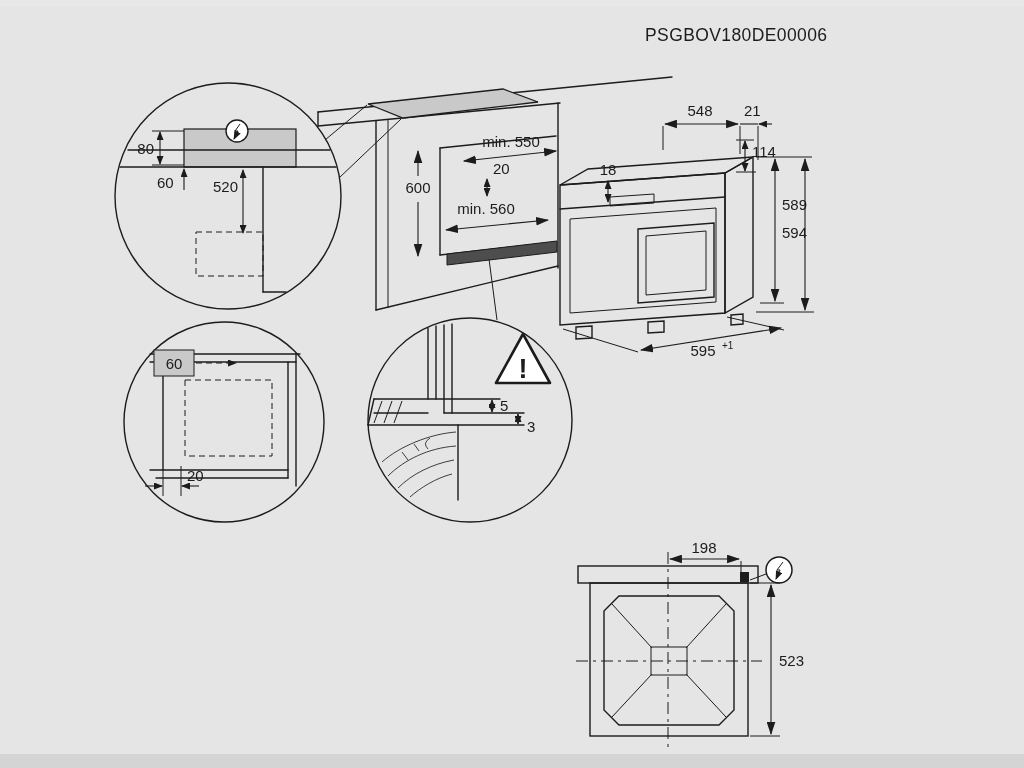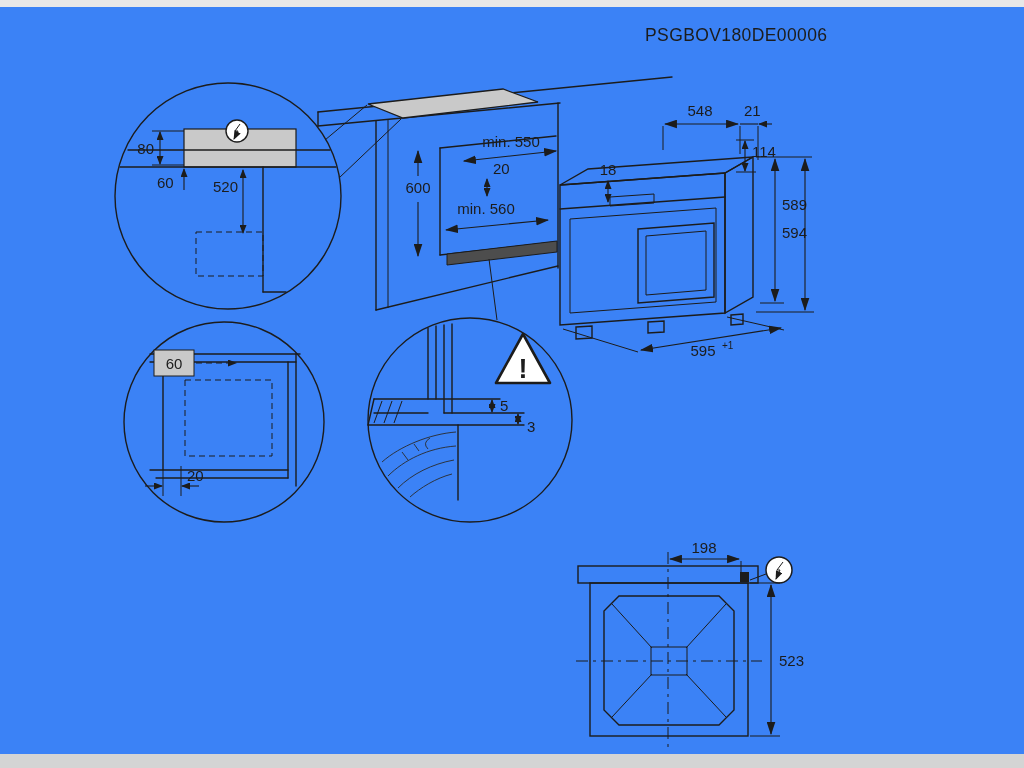--- a/index.html
+++ b/index.html
@@ -1,16 +1,16 @@
 <!DOCTYPE html>
 <html><head>
 <meta charset="utf-8">
 <style>
   html,body{margin:0;padding:0;background:#ffffff;}
-  .page{position:relative;width:1024px;height:768px;background:#3b82f6;overflow:hidden;
+  .page{position:relative;width:1024px;height:768px;background:#e5e5e5;overflow:hidden;
         font-family:"Liberation Sans","DejaVu Sans",sans-serif;}
   svg{position:absolute;left:0;top:0;}
   svg text{font-family:"Liberation Sans","DejaVu Sans",sans-serif;fill:#1c1c1c;font-size:15px;}
   .ttl{font-size:17.5px;letter-spacing:.4px;}
   .sup{font-size:10px;}
   .warn{font-size:27px;font-weight:bold;}
   .ln{stroke:#1c1c1c;stroke-width:1.4;fill:none;stroke-linecap:round;}
   .thin{stroke:#1c1c1c;stroke-width:1;fill:none;}
   .dim{stroke:#1c1c1c;stroke-width:1.1;fill:none;}
   .dash{stroke:#1c1c1c;stroke-width:1;fill:none;stroke-dasharray:6 4;}

